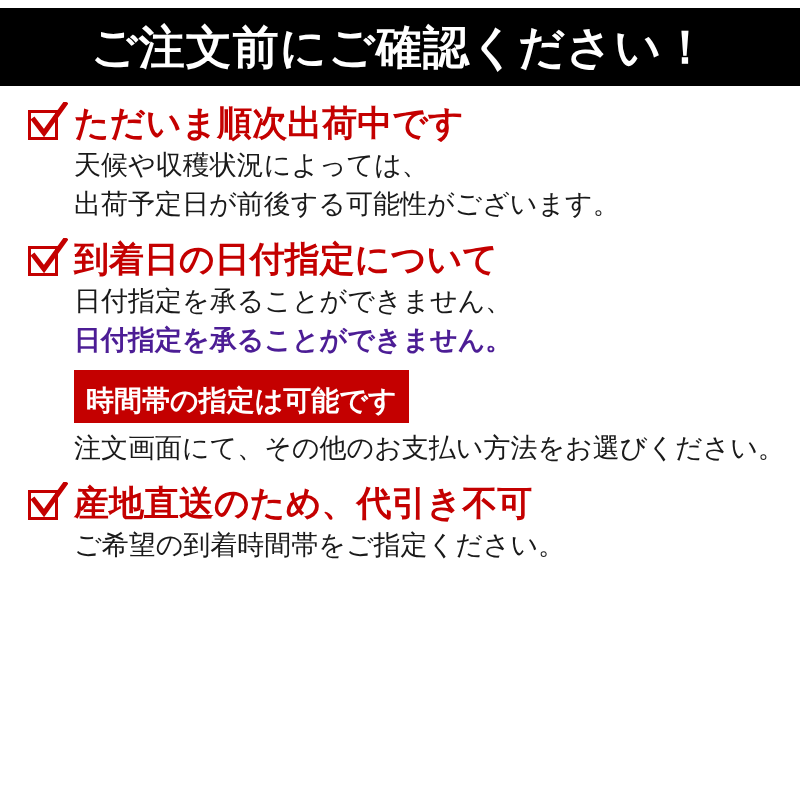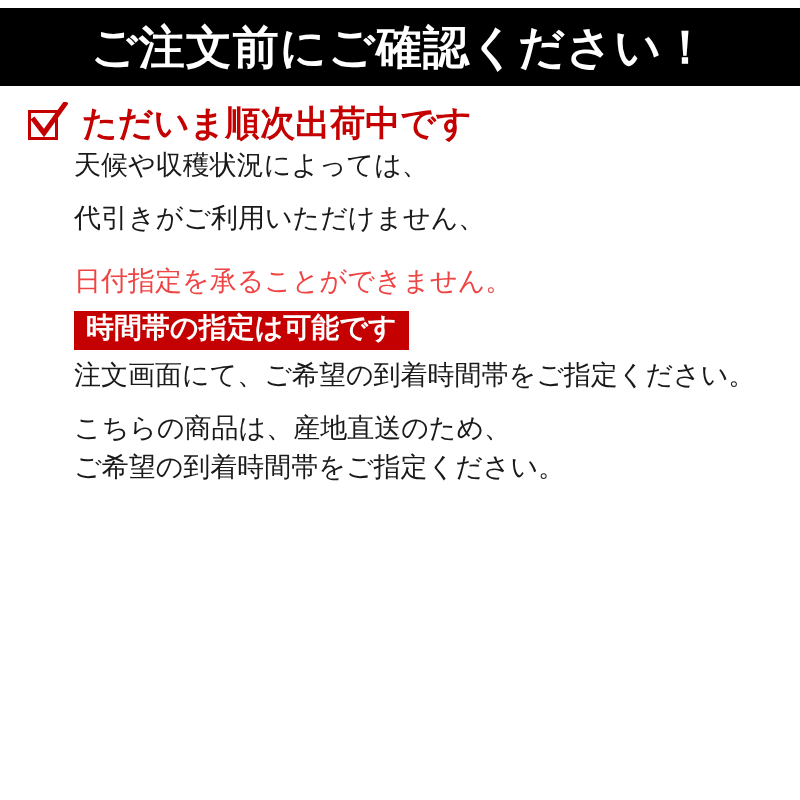--- a/index.html
+++ b/index.html
@@ -53,21 +53,21 @@
   }
 
   .section {
     margin-top: 14px;
   }
   .section.first { margin-top: 16px; }
 
   .head-row {
     display: flex;
     align-items: flex-start;
-    gap: 16px;
+    gap: 8px;
   }
 
   .check {
     flex: 0 0 auto;
     width: 40px;
     height: 40px;
     position: relative;
     margin-top: 4px;
   }
   .check .box {
@@ -96,34 +96,33 @@
   }
 
   .body-line {
     color: #1a1a1a;
     font-size: 27px;
     line-height: 1.44;
     margin-left: 48px;
     white-space: nowrap;
   }
   .body-line.red {
-    color: #ef4444;
-    font-weight: normal;
-    margin-top: 24px;
+    color: #4c1d95;
+    font-weight: bold;
   }
 
   .tag {
     display: inline-block;
     margin-left: 48px;
     margin-top: 10px;
     background: #c40000;
     color: #ffffff;
     font-size: 28px;
     font-weight: bold;
-    padding: 0 12px 6px 12px;
+    padding: 14px 12px 6px 12px;
     line-height: 1.2;
     white-space: nowrap;
   }
   .tag-wrap { margin-bottom: 6px; }
 </style>
 </head>
 <body>
 
 <div class="page">
 
@@ -137,30 +136,48 @@
       <div class="head-row">
         <div class="check">
           <div class="box"></div>
           <svg class="tick" viewBox="0 0 38 40" aria-hidden="true">
             <path d="M4 18 L14 31 L35 2" fill="none" stroke="#c40000" stroke-width="5" stroke-linecap="square"></path>
           </svg>
         </div>
         <div class="head-text">ただいま順次出荷中です</div>
       </div>
       <div class="body-line">天候や収穫状況によっては、</div>
+      <div class="body-line">出荷予定日が前後する可能性がございます。</div>
     </div>
 
     <div class="section">
-      <div class="body-line">代引きがご利用いただけません、</div>
+      <div class="head-row">
+        <div class="check">
+          <div class="box"></div>
+          <svg class="tick" viewBox="0 0 38 40" aria-hidden="true">
+            <path d="M4 18 L14 31 L35 2" fill="none" stroke="#c40000" stroke-width="5" stroke-linecap="square"></path>
+          </svg>
+        </div>
+        <div class="head-text">到着日の日付指定について</div>
+      </div>
+      <div class="body-line">日付指定を承ることができません、</div>
       <div class="body-line red">日付指定を承ることができません。</div>
       <div class="tag-wrap">
         <span class="tag">時間帯の指定は可能です</span>
       </div>
-      <div class="body-line">注文画面にて、ご希望の到着時間帯をご指定ください。</div>
+      <div class="body-line">注文画面にて、その他のお支払い方法をお選びください。</div>
     </div>
 
     <div class="section">
-      <div class="body-line">こちらの商品は、産地直送のため、</div>
+      <div class="head-row">
+        <div class="check">
+          <div class="box"></div>
+          <svg class="tick" viewBox="0 0 38 40" aria-hidden="true">
+            <path d="M4 18 L14 31 L35 2" fill="none" stroke="#c40000" stroke-width="5" stroke-linecap="square"></path>
+          </svg>
+        </div>
+        <div class="head-text">産地直送のため、代引き不可</div>
+      </div>
       <div class="body-line">ご希望の到着時間帯をご指定ください。</div>
     </div>
 
   </div>
 </div>
 
 </body></html>

